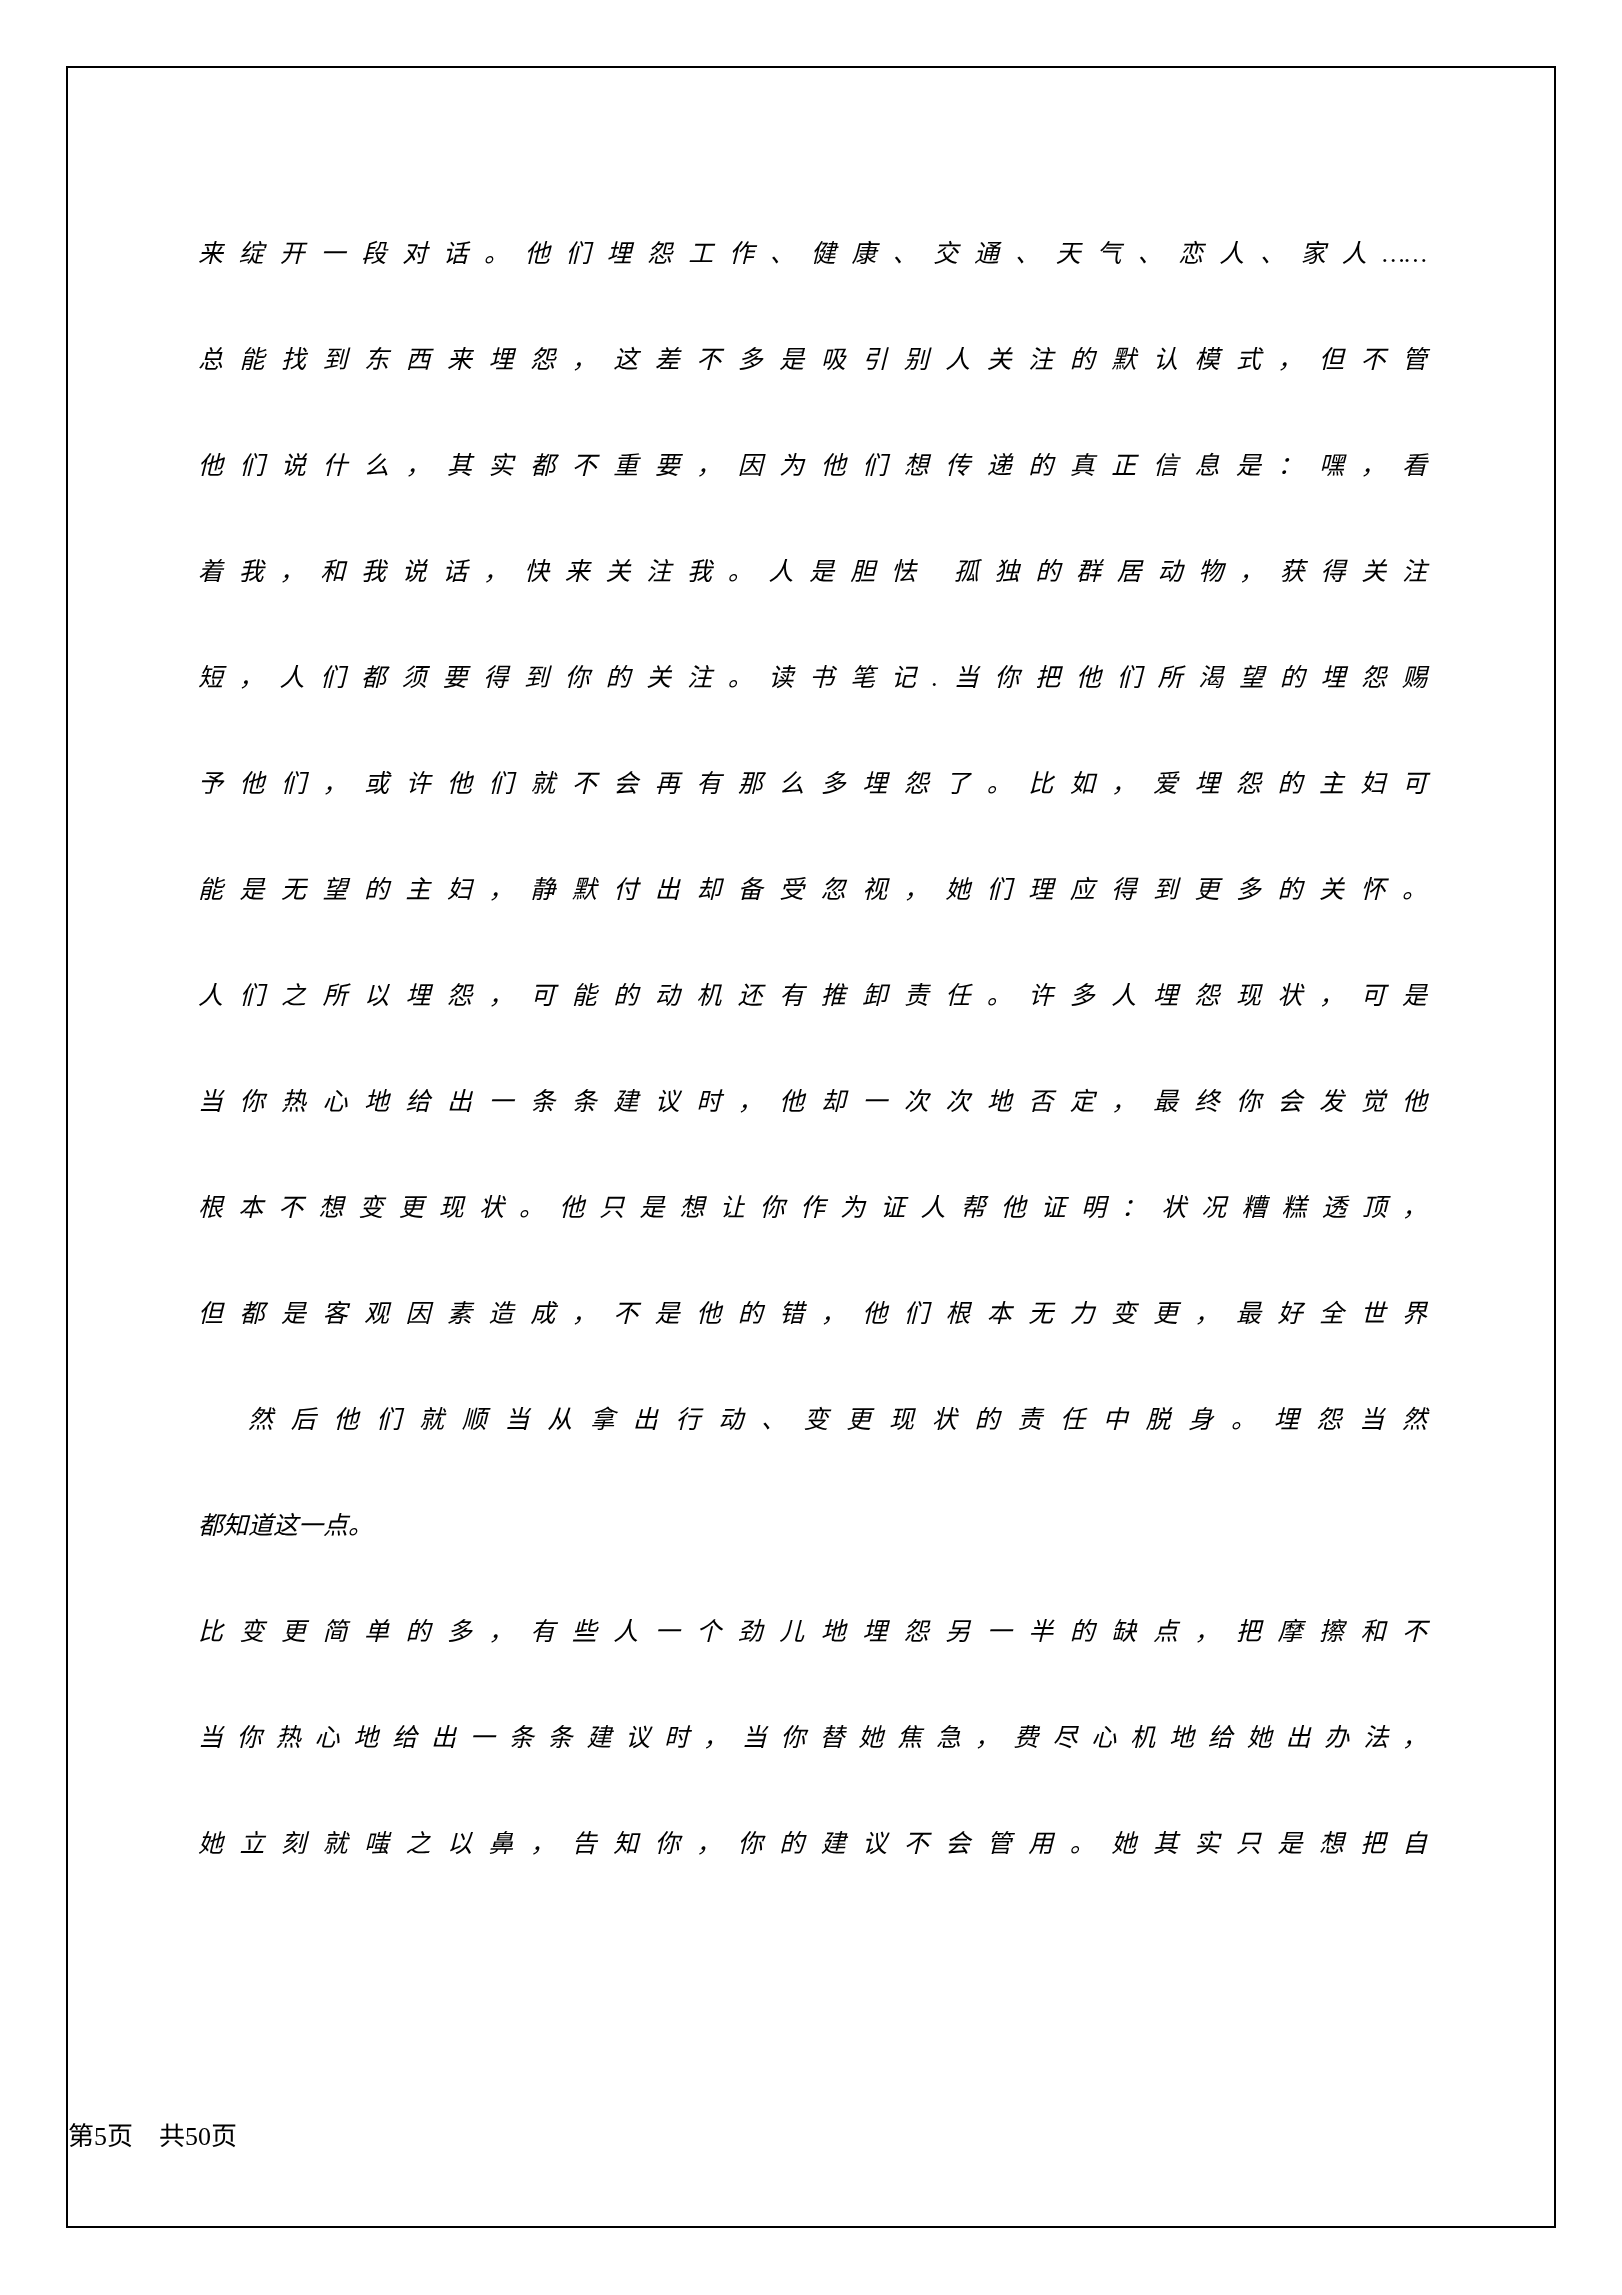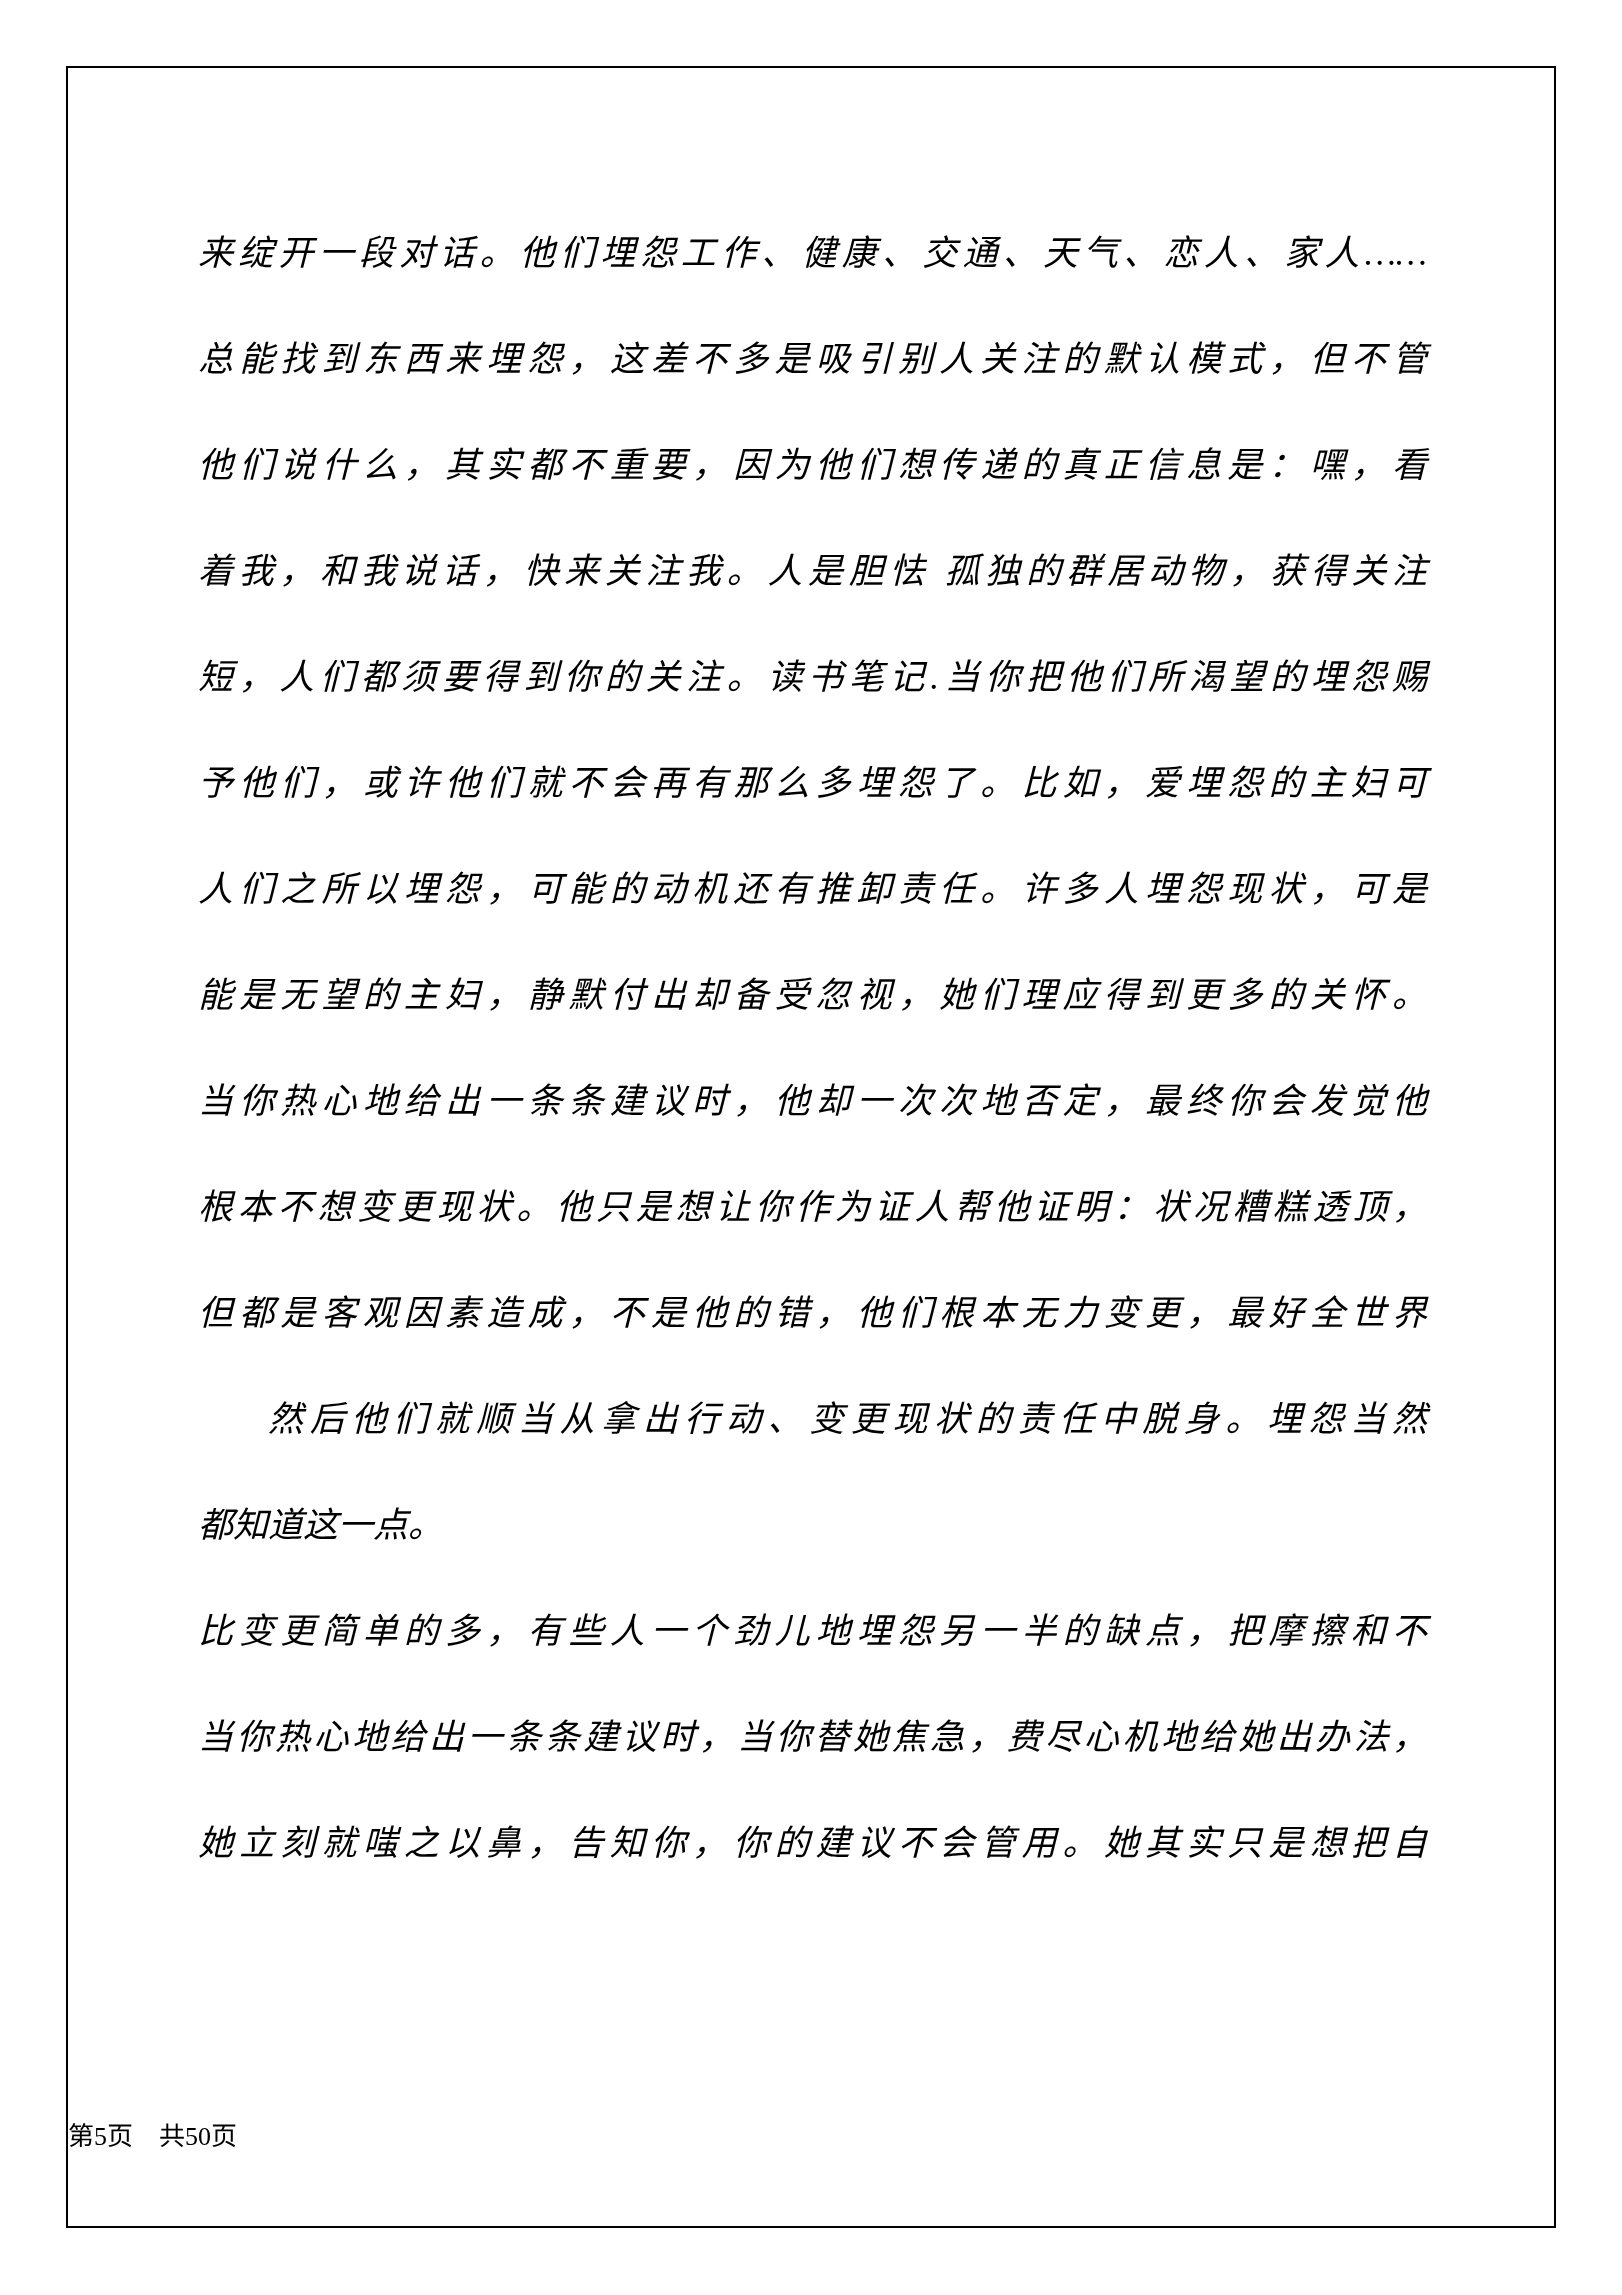--- a/index.html
+++ b/index.html
@@ -27,21 +27,21 @@
   }
   .body-text {
     position: absolute;
     left: 130px;
     top: 133px;
     width: 1229px;
   }
   .line {
     height: 106px;
     line-height: 106px;
-    font-size: 35px;
+    font-size: 25px;
     font-style: italic;
     white-space: nowrap;
     text-align: justify;
     text-align-last: justify;
     letter-spacing: 0;
   }
   .line.no-justify {
     text-align: left;
     text-align-last: left;
   }
@@ -66,22 +66,22 @@
 <div class="page">
   <div class="frame">
 
     <div class="body-text">
       <div class="line">来绽开一段对话。他们埋怨工作、健康、交通、天气、恋人、家人……</div>
       <div class="line">总能找到东西来埋怨，这差不多是吸引别人关注的默认模式，但不管</div>
       <div class="line">他们说什么，其实都不重要，因为他们想传递的真正信息是：嘿，看</div>
       <div class="line">着我，和我说话，快来关注我。人是胆怯 孤独的群居动物，获得关注</div>
       <div class="line">短，人们都须要得到你的关注。读书笔记.当你把他们所渴望的埋怨赐</div>
       <div class="line">予他们，或许他们就不会再有那么多埋怨了。比如，爱埋怨的主妇可</div>
+      <div class="line">能是无望的主妇，静默付出却备受忽视，她们理应得到更多的关怀。</div>
       <div class="line">人们之所以埋怨，可能的动机还有推卸责任。许多人埋怨现状，可是</div>
-      <div class="line">能是无望的主妇，静默付出却备受忽视，她们理应得到更多的关怀。</div>
       <div class="line">当你热心地给出一条条建议时，他却一次次地否定，最终你会发觉他</div>
       <div class="line">根本不想变更现状。他只是想让你作为证人帮他证明：状况糟糕透顶，</div>
       <div class="line">但都是客观因素造成，不是他的错，他们根本无力变更，最好全世界</div>
       <div class="line indent">然后他们就顺当从拿出行动、变更现状的责任中脱身。埋怨当然</div>
       <div class="line no-justify">都知道这一点。</div>
       <div class="line">比变更简单的多，有些人一个劲儿地埋怨另一半的缺点，把摩擦和不</div>
       <div class="line">当你热心地给出一条条建议时，当你替她焦急，费尽心机地给她出办法，</div>
       <div class="line">她立刻就嗤之以鼻，告知你，你的建议不会管用。她其实只是想把自</div>
     </div>
 

